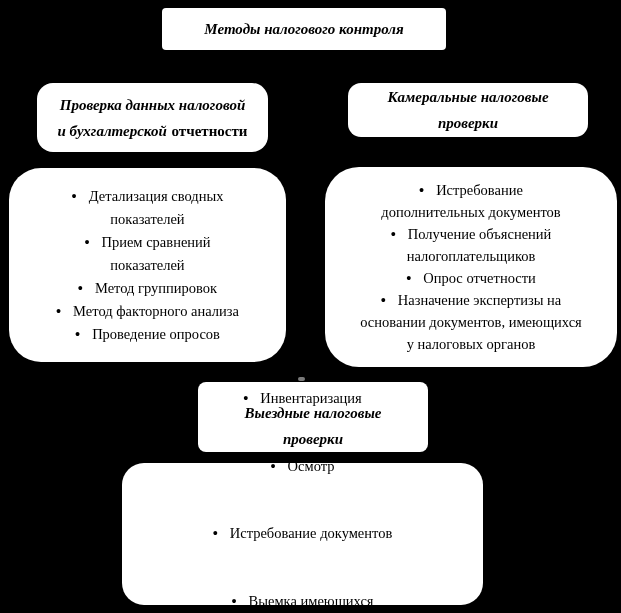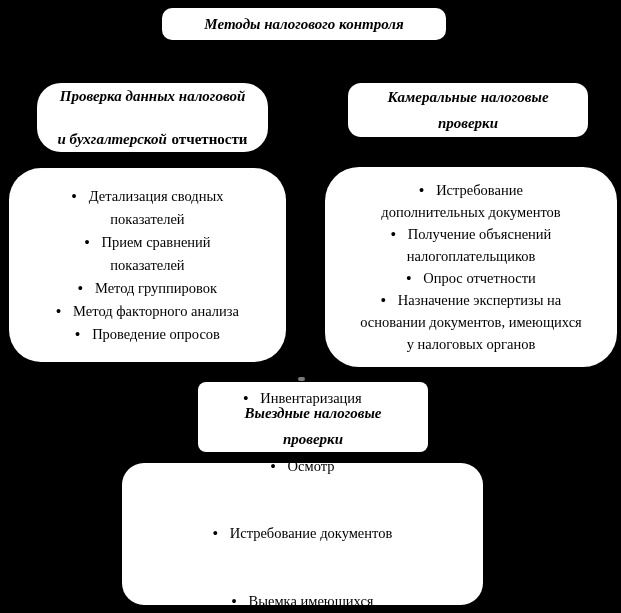--- a/index.html
+++ b/index.html
@@ -31,22 +31,22 @@
     font-weight: bold;
     font-style: italic;
     font-size: 15px;
     line-height: 26px;
     white-space: nowrap;
   }
   .upright {
     font-style: normal;
     margin-left: 0.32em;
   }
-  .b-title       { left: 162px; top: 8px;   width: 284px; height: 32px;  border-radius: 10px; }
-  .b-left-hdr    { left: 37px;  top: 83px;  width: 231px; height: 69px;  border-radius: 24px; justify-content: space-between; }
+  .b-title       { left: 162px; top: 8px;   width: 284px; height: 42px;  border-radius: 4px; }
+  .b-left-hdr    { left: 37px;  top: 83px;  width: 231px; height: 69px;  border-radius: 16px; }
   .b-right-hdr   { left: 348px; top: 83px;  width: 240px; height: 54px;  border-radius: 13px; }
   .b-left-list   { left: 9px;   top: 168px; width: 277px; height: 194px; border-radius: 32px; }
   .b-right-list  { left: 325px; top: 167px; width: 292px; height: 200px; border-radius: 34px; }
   .b-mid-hdr     { left: 198px; top: 382px; width: 230px; height: 70px;  border-radius: 8px; justify-content: flex-end; }
   .b-bottom-list { left: 122px; top: 463px; width: 361px; height: 142px; border-radius: 22px; gap: 44px; }
   
   .list {
     font-size: 14.5px;
     font-weight: normal;
     font-style: normal;

